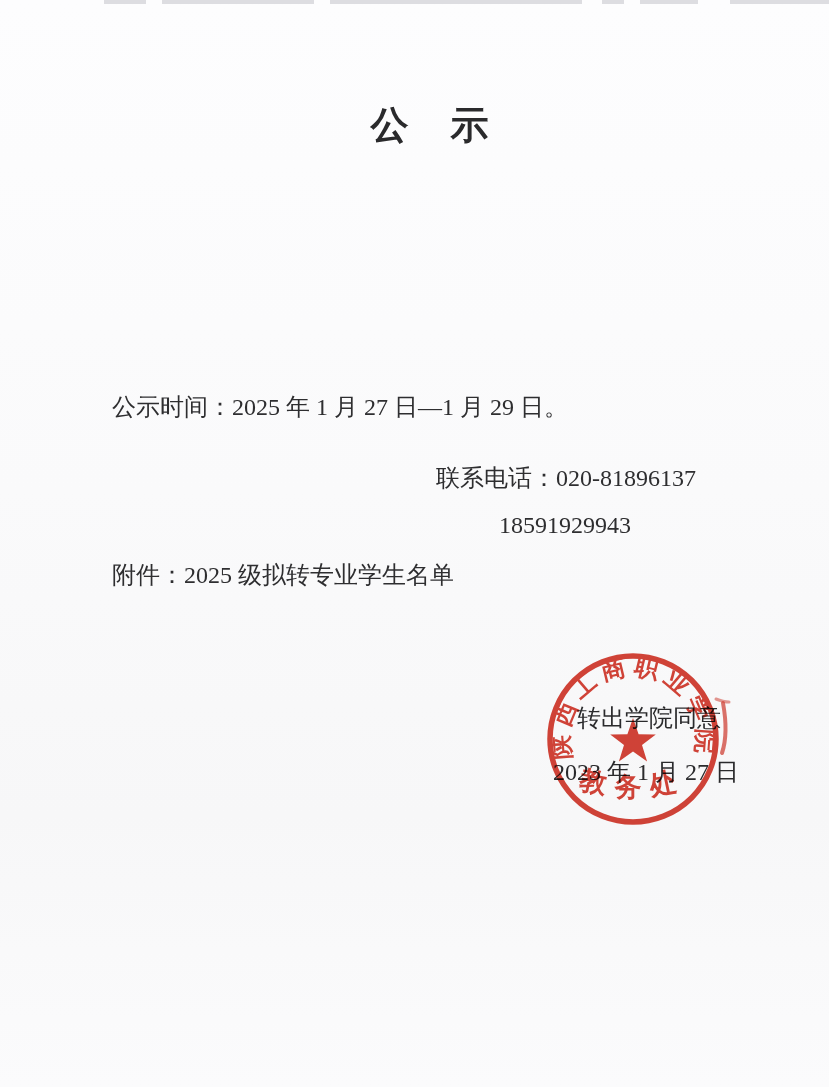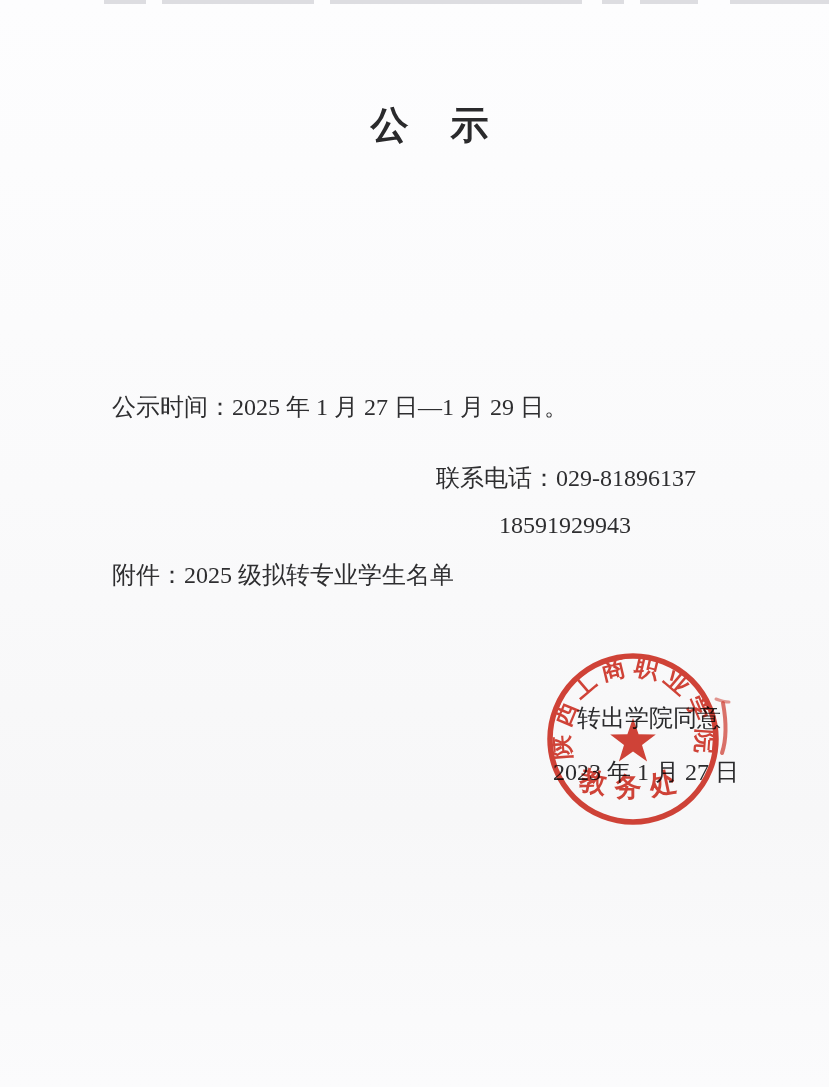--- a/index.html
+++ b/index.html
@@ -51,21 +51,21 @@
 
   <div class="doc-title">公　示</div>
 
 
   <div class="body-text notice-line">
     <div class="line indent">公示时间：2025 年 1 月 27 日—1 月 29 日。</div>
   </div>
 
   <div class="body-text contact-line">
     <div class="line indent" style="position:relative;">
-      <span class="contact-phone">联系电话：029-81896137</span>
+      <span class="contact-phone">联系电话：020-81896137</span>
     </div>
   </div>
 
   <div class="body-text phone2-line">
     <div class="line">
       <span>18591929943</span>
     </div>
   </div>
 
   <div class="body-text attach-line">

